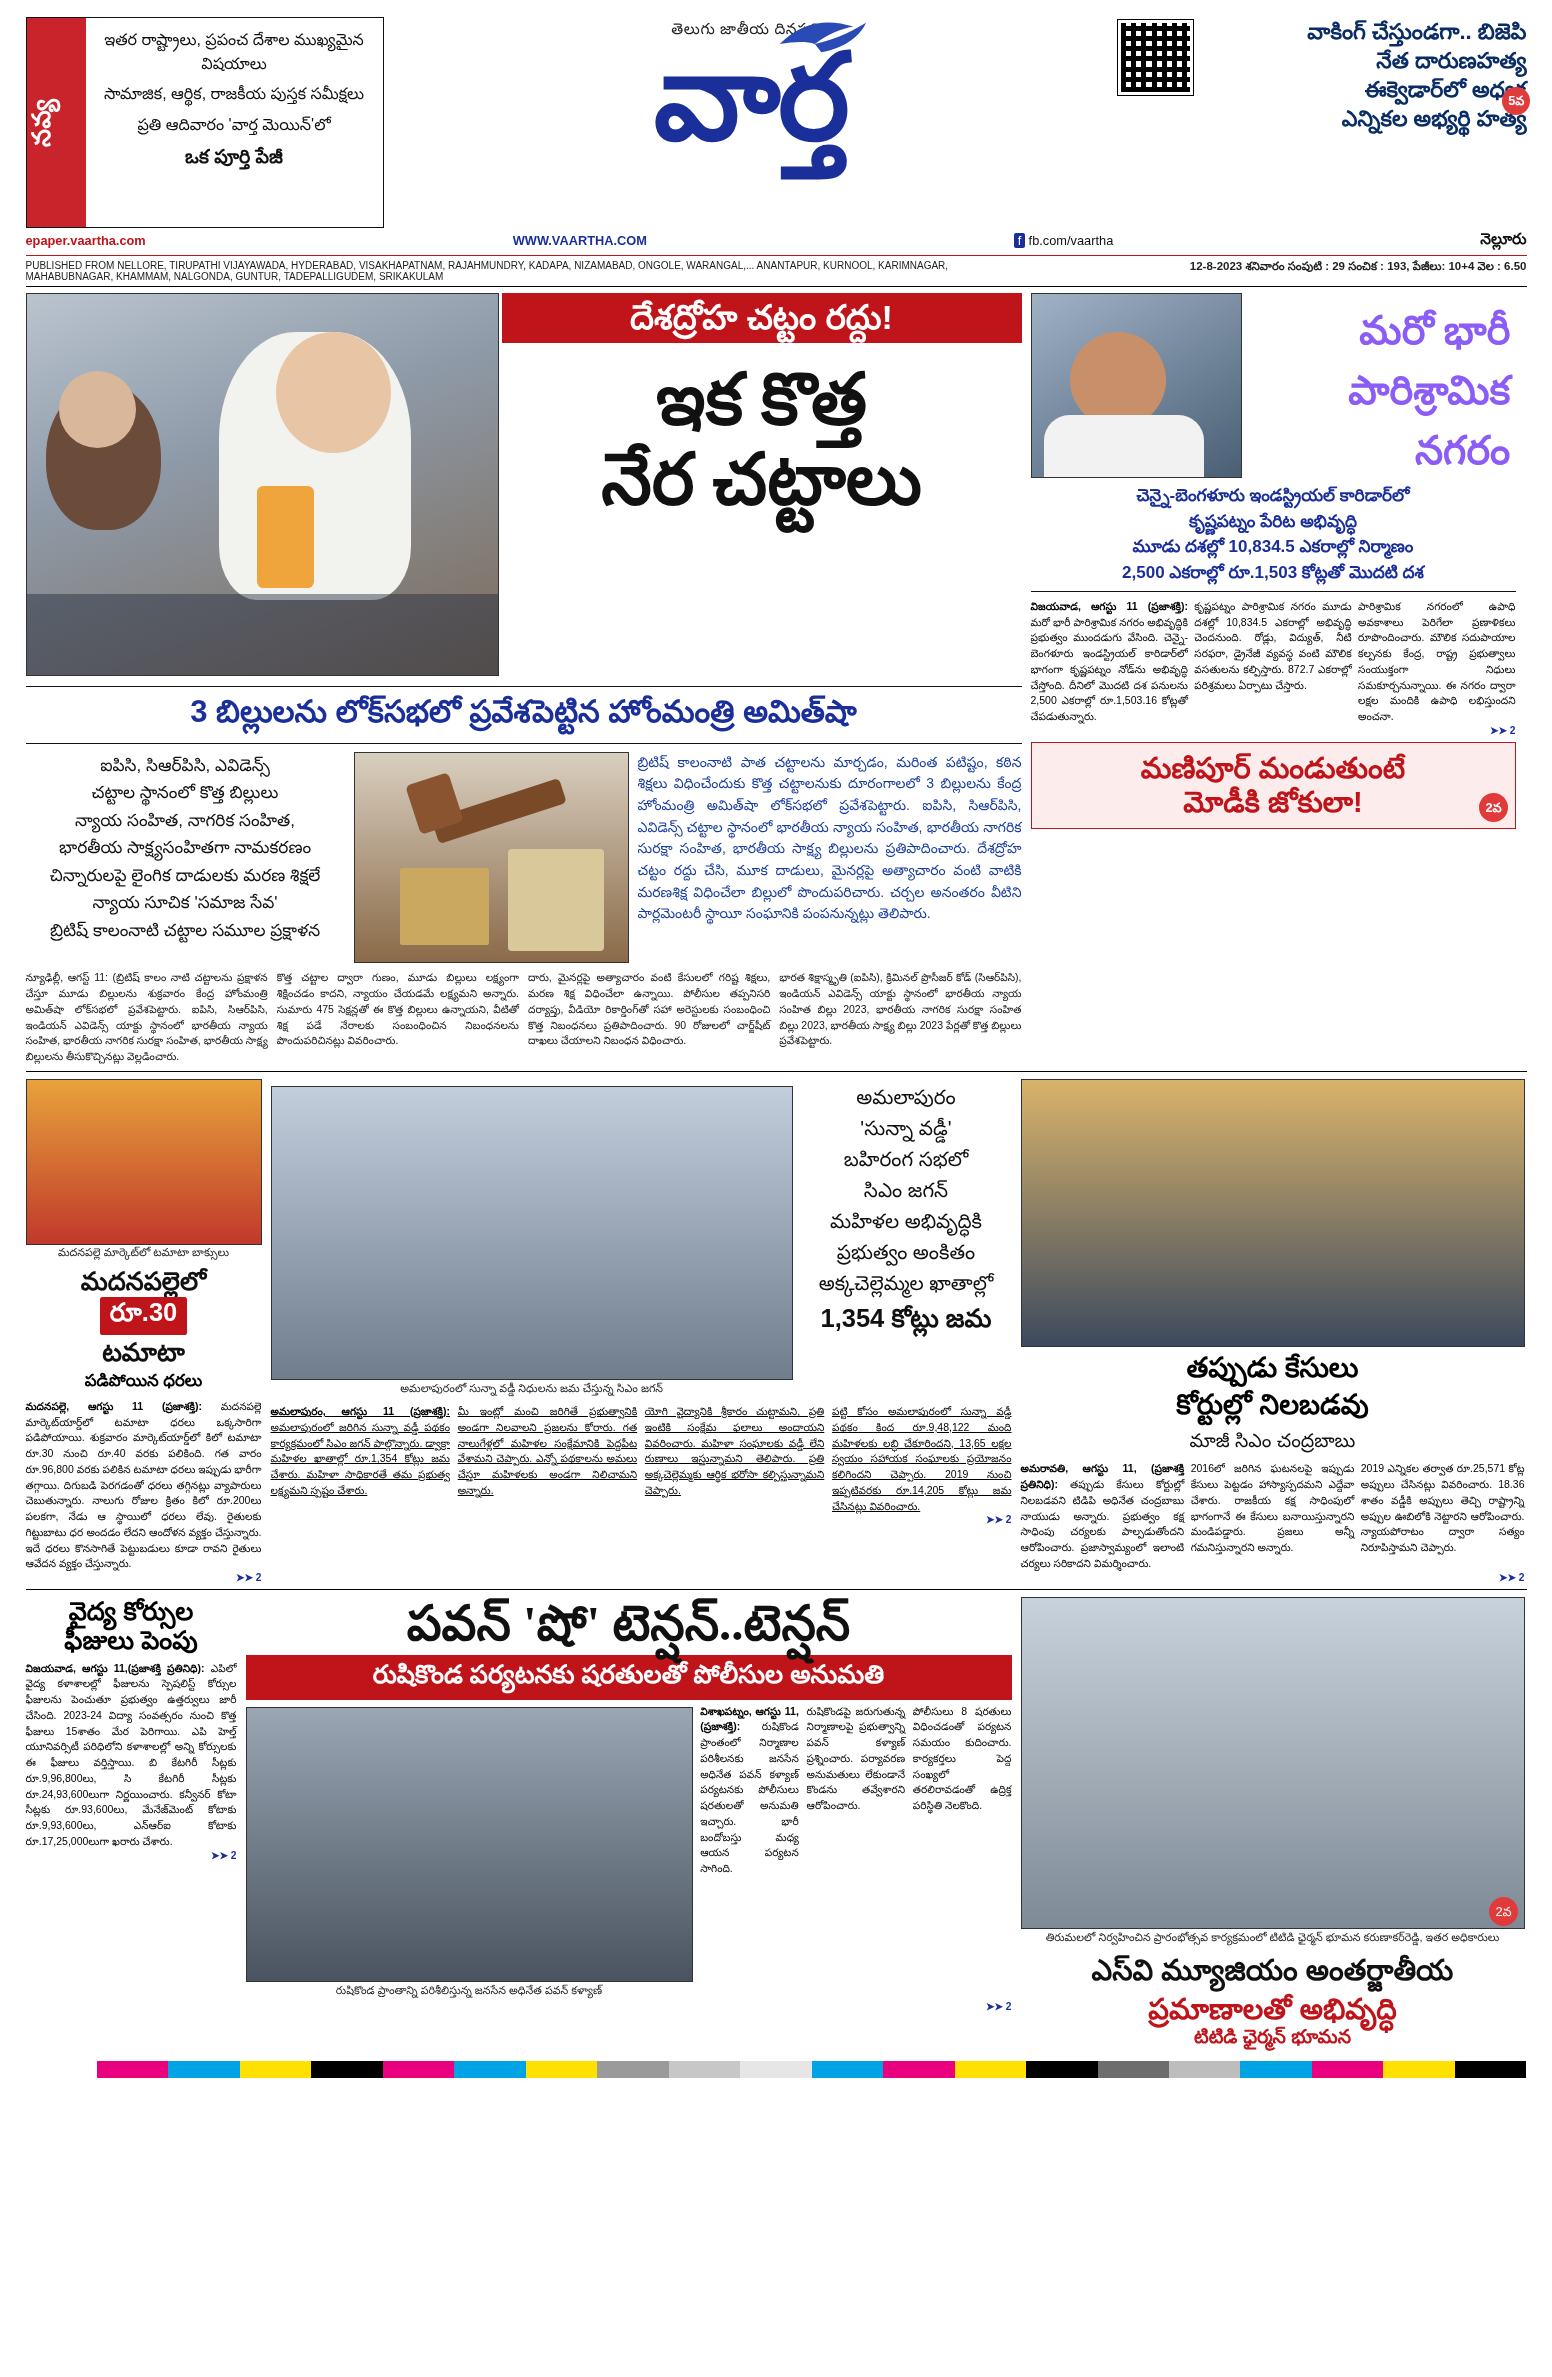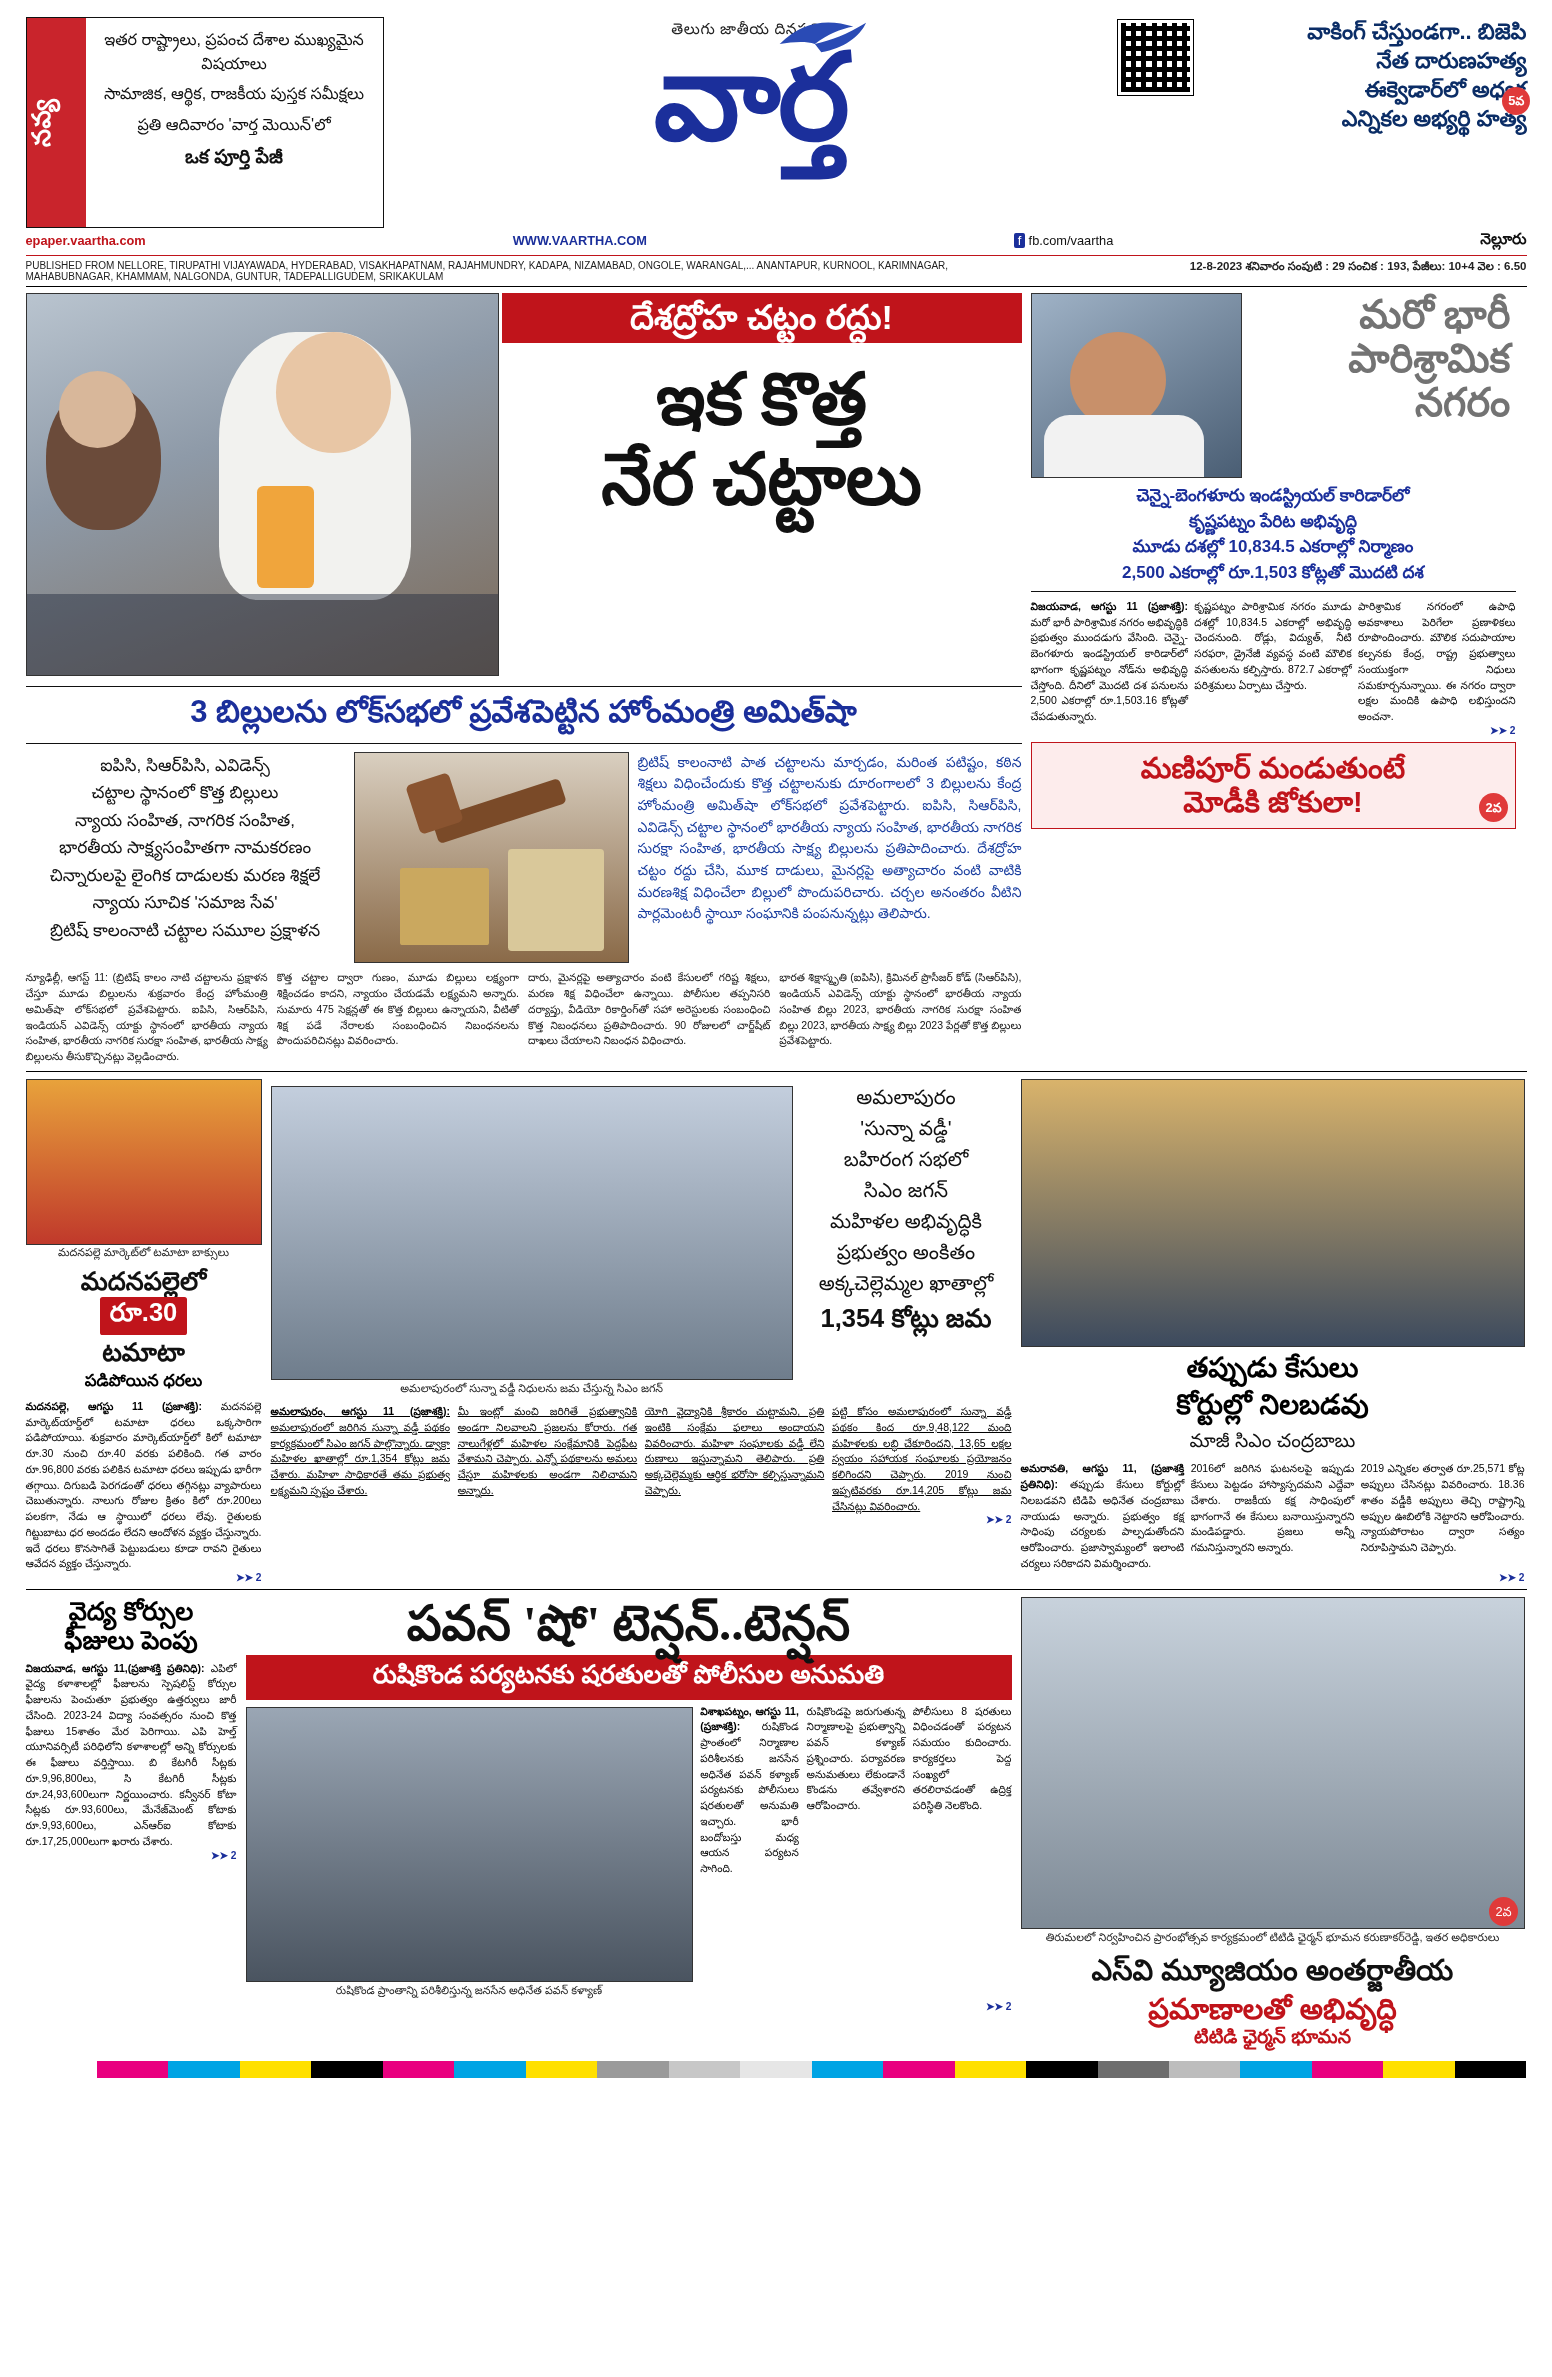--- a/index.html
+++ b/index.html
@@ -176,23 +176,24 @@
   .cols5 > div { flex:1; }
   .dateline { font-weight:bold; }
 
   
   .r-photo {
     height: 185px; border:0.6px solid #333;
     background: linear-gradient(150deg,#9fb2c6,#4a5e74);
     position:relative; overflow:hidden;
   }
   .r-title {
-    text-align:right; font-size:40px; font-weight:900; color:#737373;
+    text-align:right; font-size:40px; font-weight:900; color:#8b5cf6;
     line-height:1.1; padding: 0 5.1px;
     font-family:"Liberation Serif", serif;
+    margin-top:16px;
   }
   .r-sub {
     text-align:center; font-size:17px; color:#1b2f9b; font-weight:bold; line-height:1.5;
     padding: 5.1px 3.8px 0 3.8px;
   }
   .r-cols { display:flex; gap:6.4px; margin-top:5.1px; font-size:10.5px; line-height:1.5; text-align:justify;}
   .r-cols > div { flex:1; }
   .r-banner {
     margin-top:6.4px; border:1.3px solid #c0141b; background:#fdecec;
     text-align:center; padding: 9px 5.1px; color:#c0141b;

